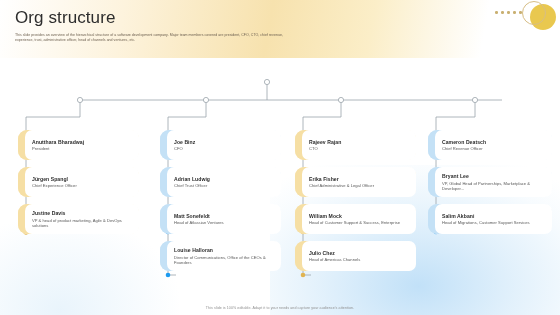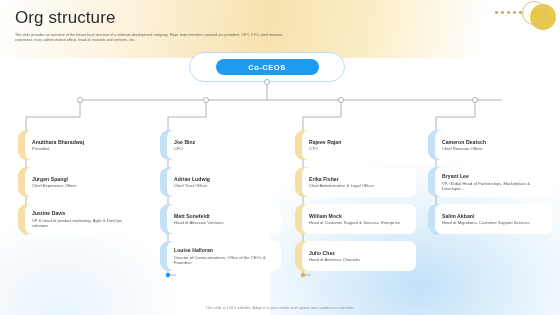--- a/index.html
+++ b/index.html
@@ -235,23 +235,20 @@
       <i></i>
       <i></i>
       <i></i>
   </div>
 
   <div class="header">
     <div class="page-title">Org structure</div>
     <div class="page-subtitle">This slide provides an overview of the hierarchical structure of a software development company. Major team members covered are president, CFO, CTO, chief revenue, experience, trust, administrative officer, head of channels and ventures, etc.</div>
   </div>
 
-  <div class="root-wrap">
-    <div class="root-pill">Co-CEOS</div>
-  </div>
 
   <svg class="connectors" viewBox="0 0 560 315" width="560" height="315">
     <g fill="none" stroke="#9aa3ab" stroke-width="0.8">
 
       <path d="M267,82 L267,100"></path>
 
       <path d="M80,100 L502,100"></path>
 
       <path d="M80,100 L80,117"></path>
       <path d="M206,100 L206,117"></path>

